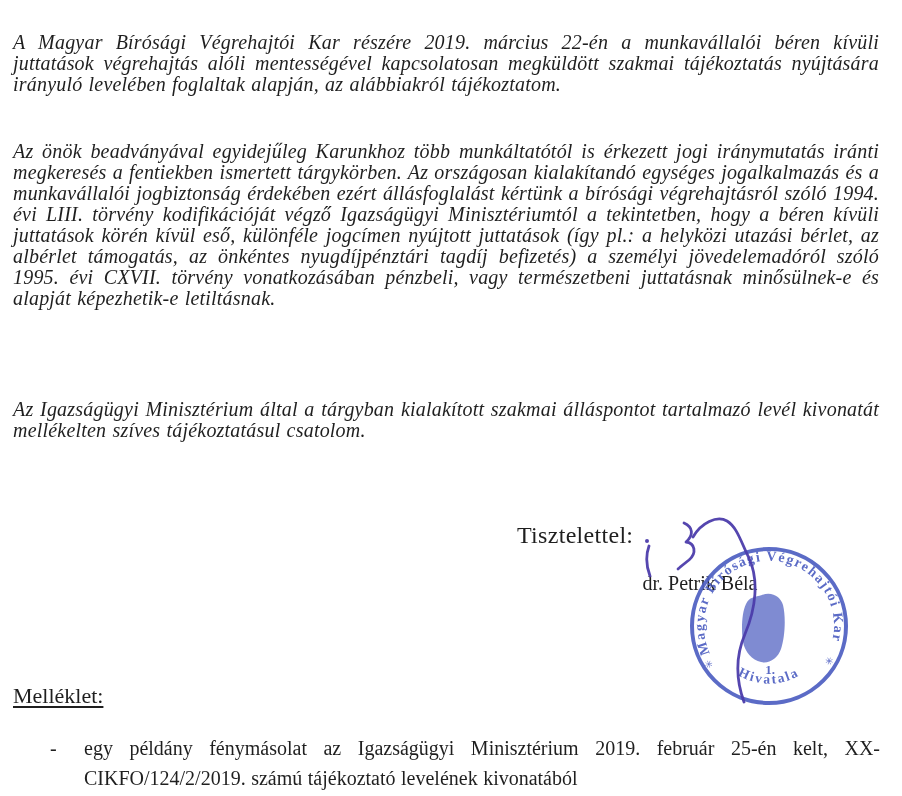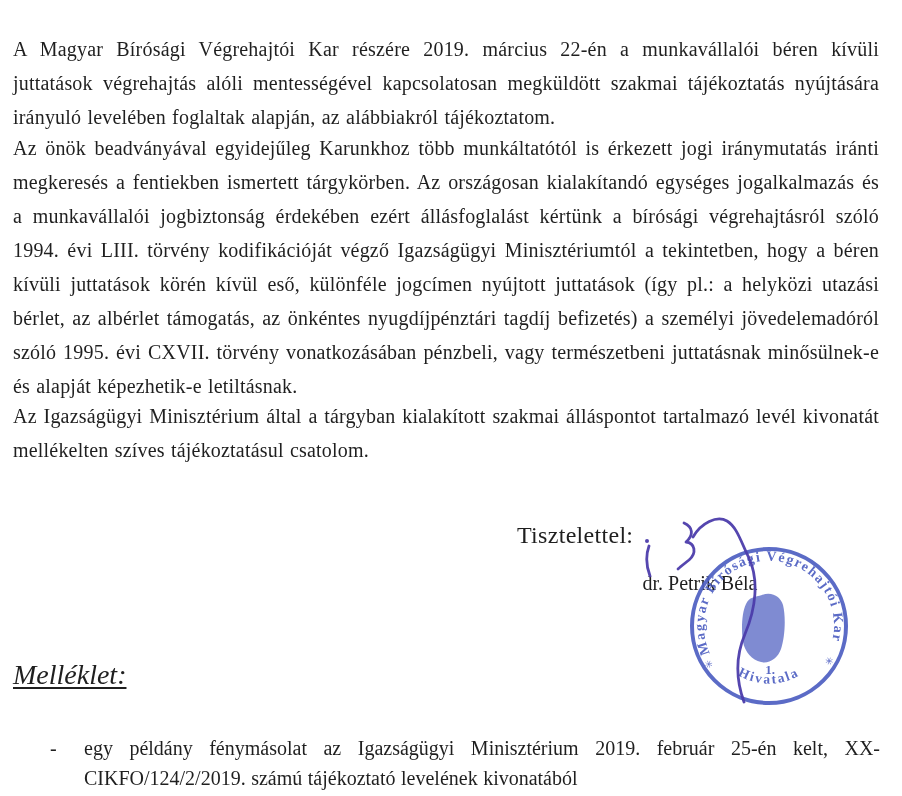--- a/index.html
+++ b/index.html
@@ -8,46 +8,46 @@
     background:#ffffff;
     font-family:"Liberation Serif","DejaVu Serif",serif;
     color:#1f1f1f;
     position:relative;
     overflow:hidden;
   }
   .page{position:absolute;inset:0;}
   .para{
     position:absolute;
     left:13px;width:866px;
-    font-size:20px;line-height:34px;
+    font-size:20px;line-height:21px;
     text-align:justify;
     letter-spacing:.2px;
     word-spacing:1px;
+    font-style:italic;
   }
   .para1{top:12px;}
-  .para2{top:111px;}
+  .para2{top:121px;}
   .para3{top:359px;margin-top:40px;}
   .dateline{
     position:absolute;left:14px;top:437px;
     font-size:20px;line-height:29.5px;letter-spacing:.2px;
   }
   .closing{
     position:absolute;left:517px;top:521px;
     font-size:24px;line-height:29.5px;letter-spacing:.3px;
   }
   .signer{
     position:absolute;left:600px;top:571px;width:200px;
     text-align:center;font-size:20px;line-height:25px;
   }
   .attach-heading{
-    position:absolute;left:13px;top:660px;
-    font-size:28px;line-height:29.5px;
+    position:absolute;left:13px;top:681px;
+    font-size:22px;line-height:29.5px;
     text-decoration:underline;
     text-underline-offset:3px;
-    font-style:italic;
   }
   .attach-item{
     position:absolute;left:50px;top:734px;width:834px;
     display:flex;gap:0;
     font-size:20px;line-height:29.5px;
   }
   .attach-item .dash{width:34px;flex:0 0 34px;}
   .attach-item .itext{flex:1;max-width:796px;text-align:justify;word-spacing:.5px;}
   .stamp-wrap{
     position:absolute;left:686px;top:543px;width:166px;height:166px;

